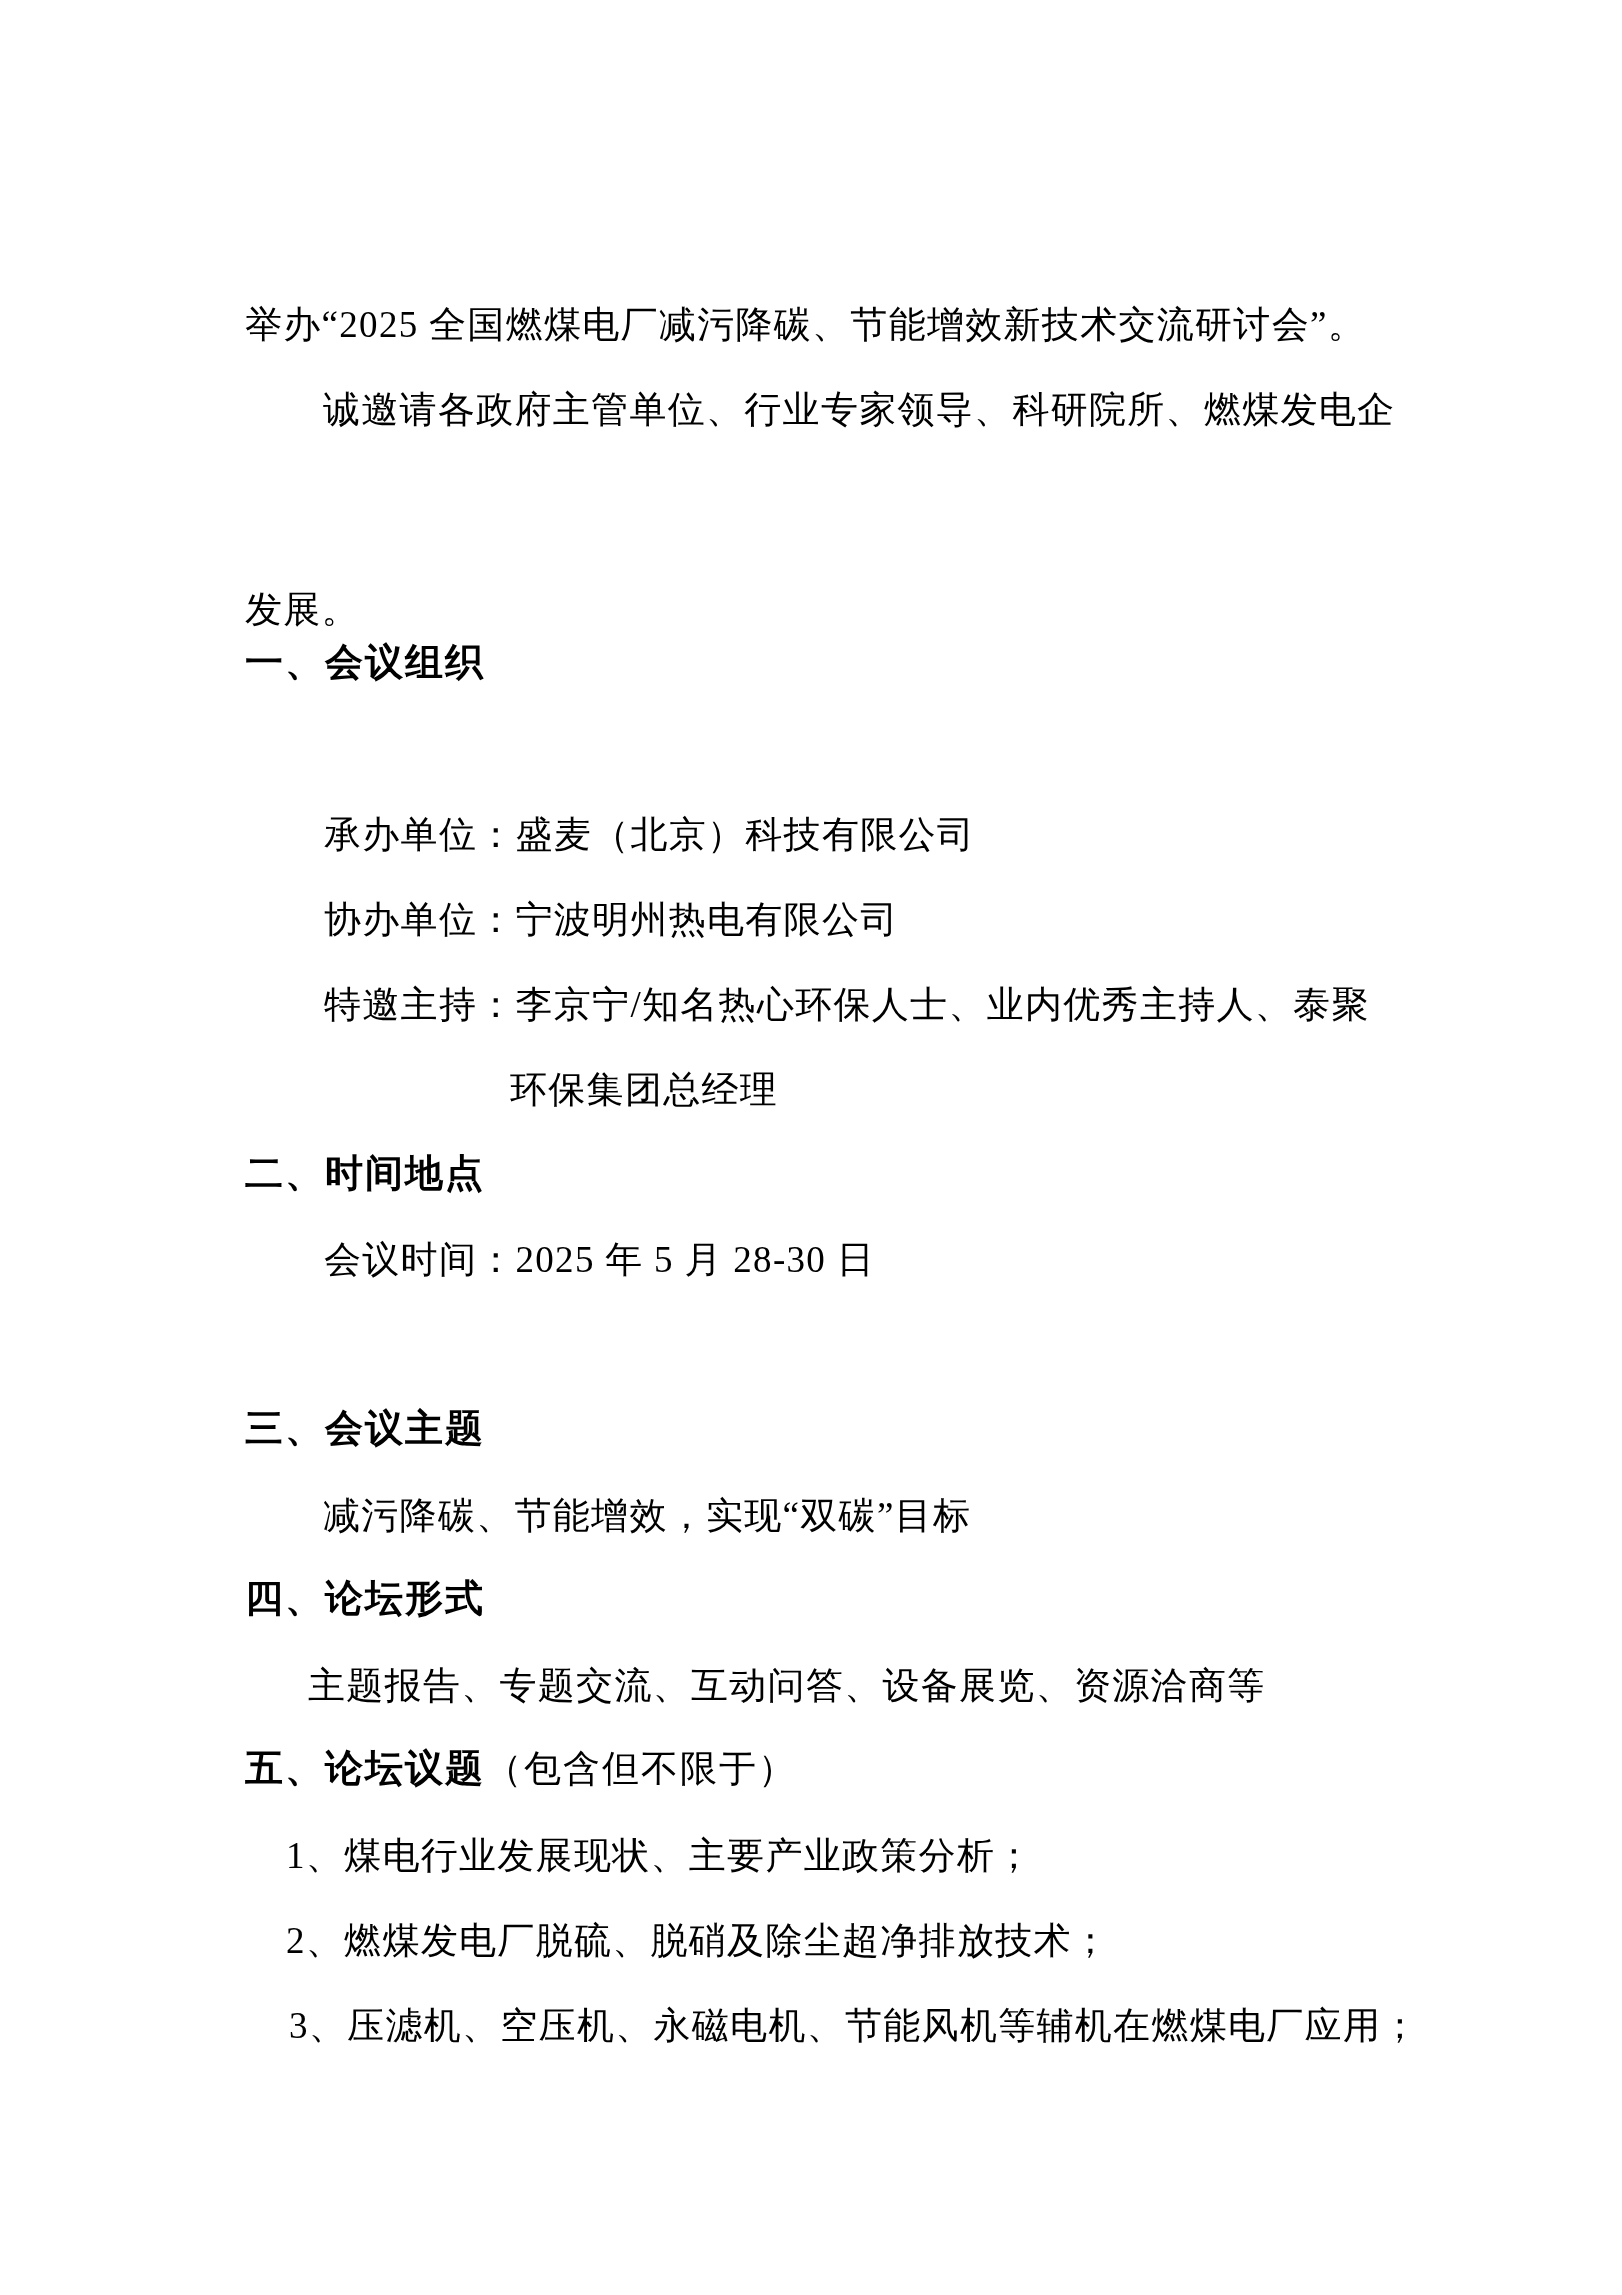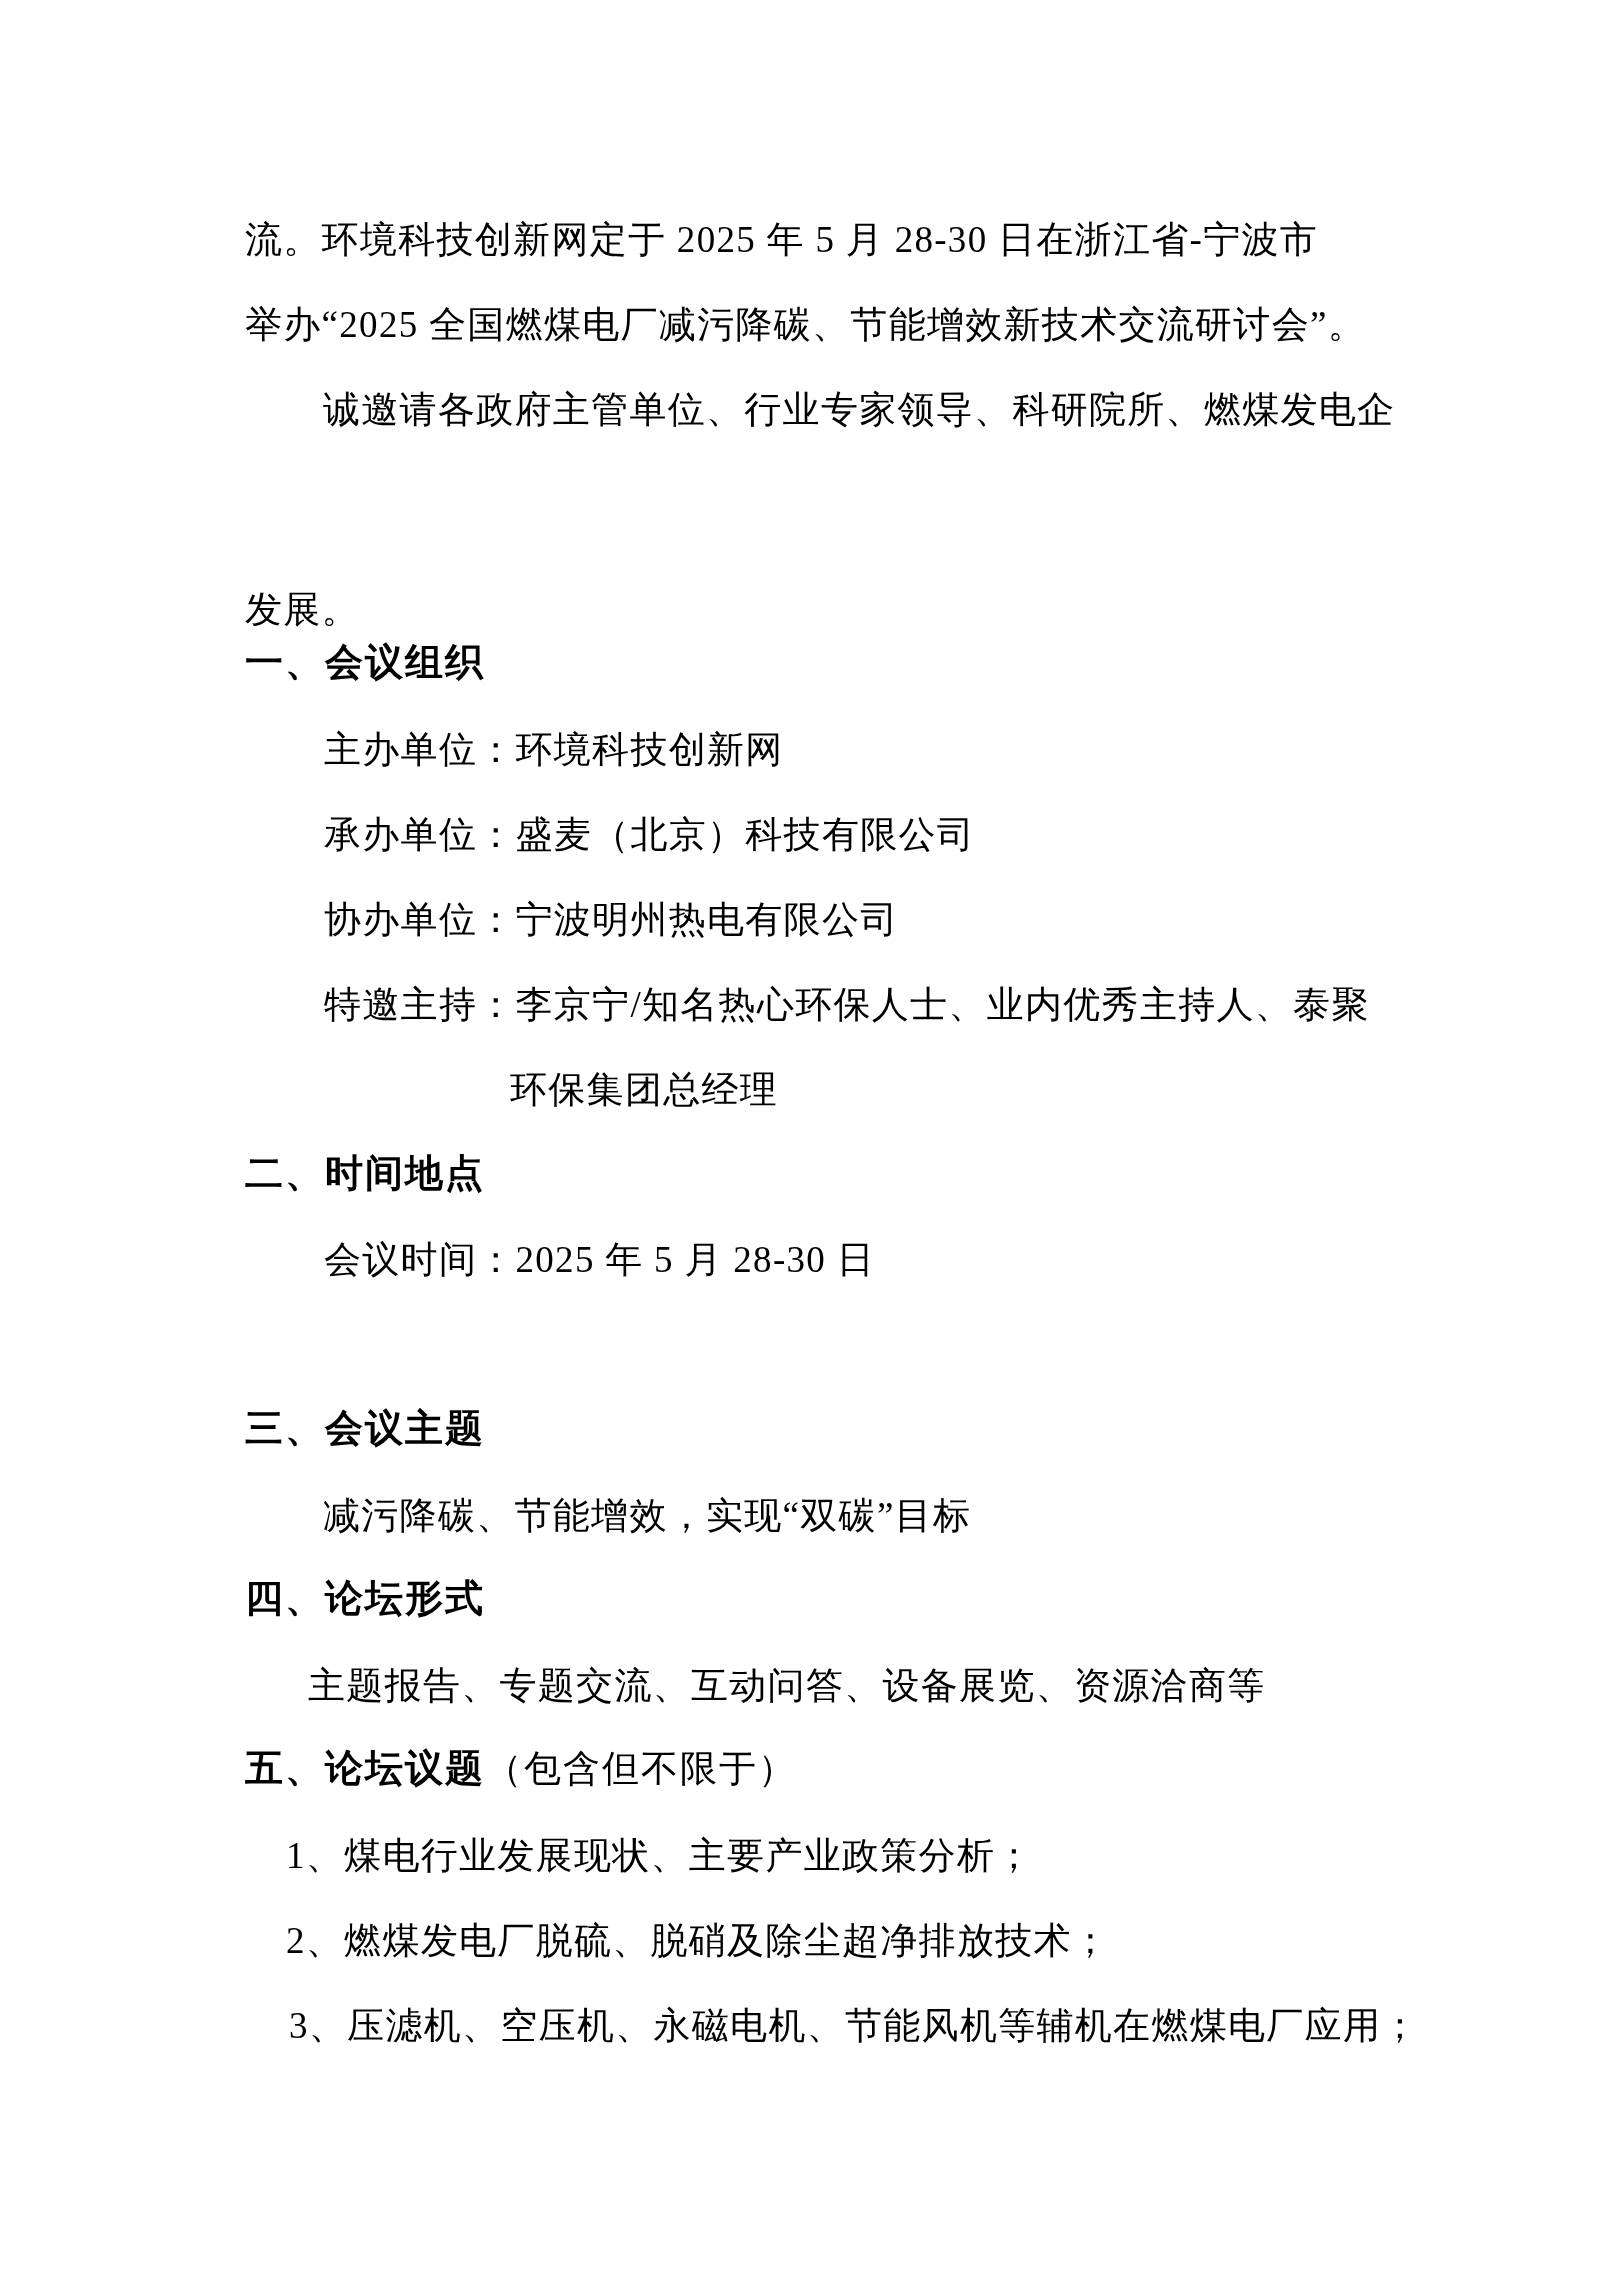--- a/index.html
+++ b/index.html
@@ -32,28 +32,26 @@
   .heading .note {
     font-weight: normal;
     font-size: 37px;
   }
 </style>
 </head>
 <body>
 
 <div class="page">
 
-  <div class="line" style="left:245px; top:221px;">流。环境科技创新网定于 2025 年 5 月 28-30 日在浙江省-宁波市</div>
   <div class="line" style="left:245px; top:306px;">举办“2025 全国燃煤电厂减污降碳、节能增效新技术交流研讨会”。</div>
 
   <div class="line" style="left:323px; top:391px;">诚邀请各政府主管单位、行业专家领导、科研院所、燃煤发电企</div>
   <div class="line" style="left:245px; top:561px;margin-top:30px;">发展。</div>
 
   <div class="line heading" style="left:245px; top:643px;">一、会议组织</div>
-  <div class="line" style="left:324px; top:731px;">主办单位：环境科技创新网</div>
   <div class="line" style="left:324px; top:816px;">承办单位：盛麦（北京）科技有限公司</div>
   <div class="line" style="left:324px; top:901px;">协办单位：宁波明州热电有限公司</div>
   <div class="line" style="left:324px; top:986px;">特邀主持：李京宁/知名热心环保人士、业内优秀主持人、泰聚</div>
   <div class="line" style="left:510px; top:1071px;">环保集团总经理</div>
 
   <div class="line heading" style="left:245px; top:1154px;">二、时间地点</div>
   <div class="line" style="left:324px; top:1241px;">会议时间：2025 年 5 月 28-30 日</div>
 
   <div class="line heading" style="left:245px; top:1409px;">三、会议主题</div>
   <div class="line" style="left:323px; top:1497px;">减污降碳、节能增效，实现“双碳”目标</div>

